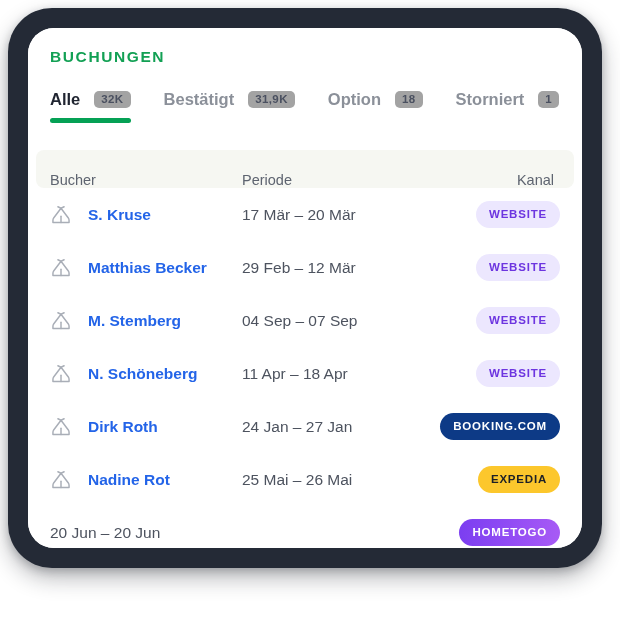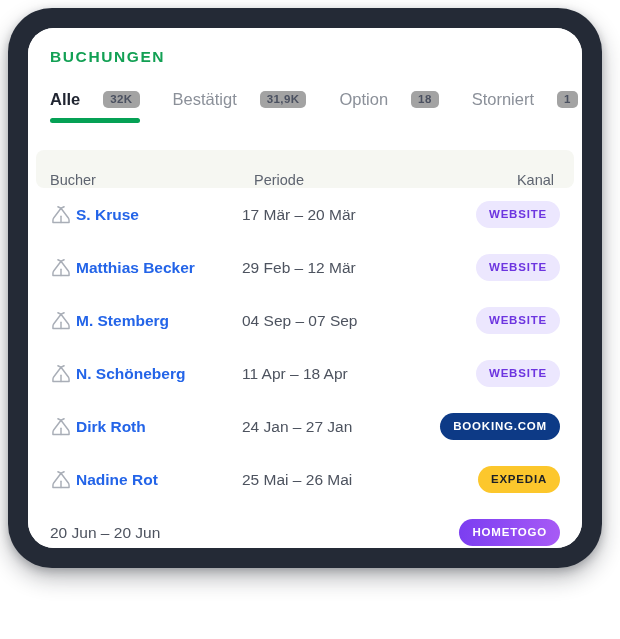--- a/index.html
+++ b/index.html
@@ -65,29 +65,29 @@
     top: 60px;
     right: 0;
     height: 48px;
     display: flex;
     align-items: flex-start;
   }
   .tab {
     position: relative;
     display: flex;
     align-items: center;
-    gap: 23px;
+    gap: 14px;
     padding: 2px 0 16px 0;
     margin-right: 33px;
     cursor: pointer;
   }
   .tab-label {
     font-size: 16.5px;
     color: #8b9099;
-    font-weight: 400;
+    font-weight: 700;
     white-space: nowrap;
   }
   .tab.active .tab-label {
     color: #1f2430;
     font-weight: 700;
   }
   .tab-count {
     font-size: 11.5px;
     font-weight: 700;
     letter-spacing: 0.4px;
@@ -126,35 +126,35 @@
     border-radius: 8px;
     padding: 0 14px;
     box-sizing: border-box;
   }
   .th {
     font-size: 14.5px;
     color: #5e6470;
     font-weight: 400;
   }
   .col-name   { width: 192px; }
-  .col-period { width: 196px; margin-left: 12px; }
+  .col-period { width: 196px; }
   .col-chan   { flex: 1; text-align: right; padding-right: 6px; }
 
   .row {
     display: flex;
     align-items: center;
     height: 53px;
     padding: 0 14px;
     box-sizing: border-box;
   }
   .cell-name {
     width: 192px;
     display: flex;
     align-items: center;
-    gap: 4px;
+    gap: 16px;
   }
   .cell-period {
     width: 196px;
     font-size: 15.5px;
     color: #4d535f;
   }
   .cell-chan {
     flex: 1;
     display: flex;
     justify-content: flex-end;

